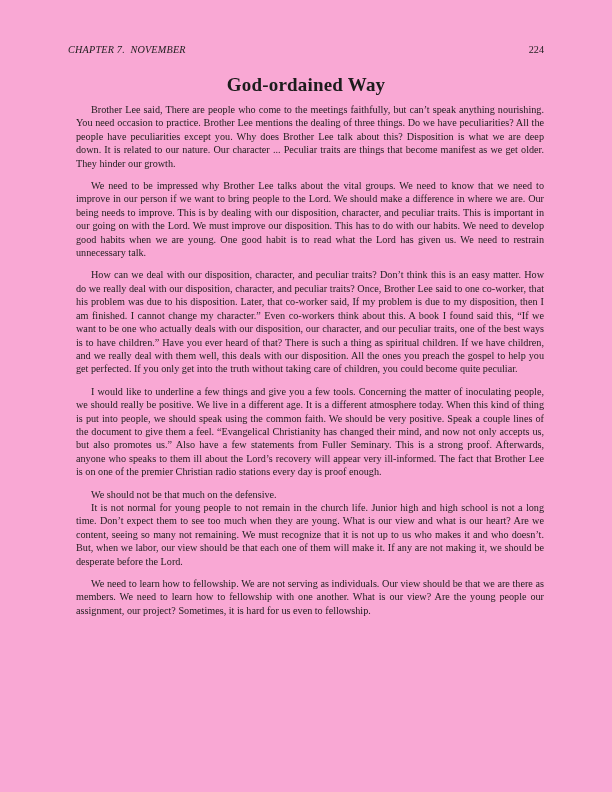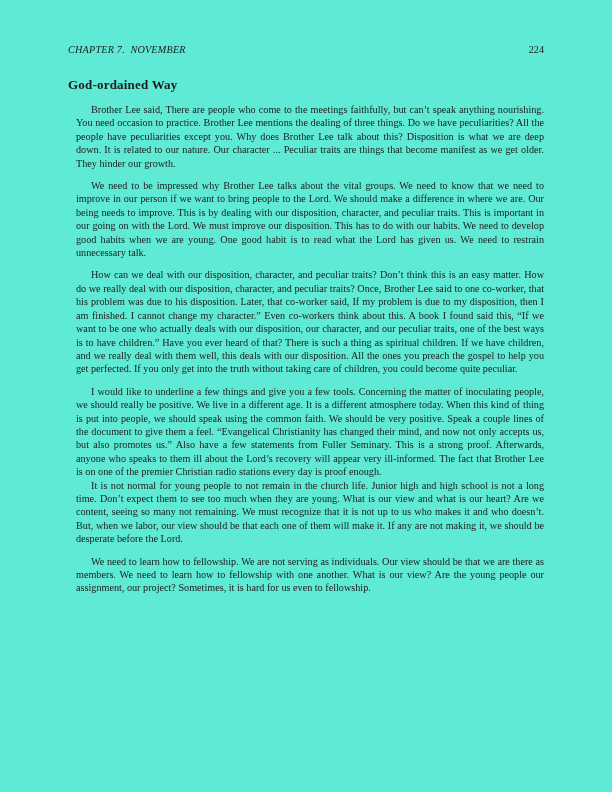--- a/index.html
+++ b/index.html
@@ -10,21 +10,21 @@
     body {
       width: 612px;
       height: 792px;
       font-family: "Liberation Serif", "DejaVu Serif", serif;
       color: #1c1c1c;
     }
     .sheet {
       position: relative;
       width: 612px;
       height: 792px;
-      background: #5eead4;
+      background: #f9a8d4;
       overflow: hidden;
     }
     .content {
       position: absolute;
       left: 68px;
       top: 44px;
       width: 476px;
     }
     .running-header {
       display: flex;
@@ -35,25 +35,26 @@
       white-space: pre;
     }
     .rh-left {
       font-style: italic;
       letter-spacing: 0.2px;
     }
     .rh-right {
       font-style: normal;
     }
     h1.section-heading {
-      font-size: 13px;
+      font-size: 19px;
       line-height: 19px;
       font-weight: bold;
       letter-spacing: 0.2px;
       margin: 19px 0 9px 0;
+      text-align: center;
     }
     h1.section-heading.second {
       margin-top: 23px;
     }
     p.body-para {
       font-size: 10.2px;
       line-height: 13.4px;
       text-align: justify;
       text-indent: 15px;
       margin: 9px 0 0 8px;
@@ -76,20 +77,21 @@
     <h1 class="section-heading">God-ordained Way</h1>
 
     <p class="body-para first">Brother Lee said, There are people who come to the meetings faithfully, but can’t speak anything nourishing. You need occasion to practice. Brother Lee mentions the dealing of three things. Do we have peculiarities? All the people have peculiarities except you. Why does Brother Lee talk about this? Disposition is what we are deep down. It is related to our nature. Our character ... Peculiar traits are things that become manifest as we get older. They hinder our growth.</p>
 
     <p class="body-para">We need to be impressed why Brother Lee talks about the vital groups. We need to know that we need to improve in our person if we want to bring people to the Lord. We should make a difference in where we are. Our being needs to improve. This is by dealing with our disposition, character, and peculiar traits. This is important in our going on with the Lord. We must improve our disposition. This has to do with our habits. We need to develop good habits when we are young. One good habit is to read what the Lord has given us. We need to restrain unnecessary talk.</p>
 
     <p class="body-para">How can we deal with our disposition, character, and peculiar traits? Don’t think this is an easy matter. How do we really deal with our disposition, character, and peculiar traits? Once, Brother Lee said to one co-worker, that his problem was due to his disposition. Later, that co-worker said, If my problem is due to my disposition, then I am finished. I cannot change my character.” Even co-workers think about this. A book I found said this, “If we want to be one who actually deals with our disposition, our character, and our peculiar traits, one of the best ways is to have children.” Have you ever heard of that? There is such a thing as spiritual children. If we have children, and we really deal with them well, this deals with our disposition. All the ones you preach the gospel to help you get perfected. If you only get into the truth without taking care of children, you could become quite peculiar.</p>
 
     <p class="body-para">I would like to underline a few things and give you a few tools. Concerning the matter of inoculating people, we should really be positive. We live in a different age. It is a different atmosphere today. When this kind of thing is put into people, we should speak using the common faith. We should be very positive. Speak a couple lines of the document to give them a feel. “Evangelical Christianity has changed their mind, and now not only accepts us, but also promotes us.” Also have a few statements from Fuller Seminary. This is a strong proof. Afterwards, anyone who speaks to them ill about the Lord’s recovery will appear very ill-informed. The fact that Brother Lee is on one of the premier Christian radio stations every day is proof enough.</p>
 
+    <p class="body-para">We should not be that much on the defensive.</p>
 
 
     <p class="body-para first">It is not normal for young people to not remain in the church life. Junior high and high school is not a long time. Don’t expect them to see too much when they are young. What is our view and what is our heart? Are we content, seeing so many not remaining. We must recognize that it is not up to us who makes it and who doesn’t. But, when we labor, our view should be that each one of them will make it. If any are not making it, we should be desperate before the Lord.</p>
 
 
     <p class="body-para">We need to learn how to fellowship. We are not serving as individuals. Our view should be that we are there as members. We need to learn how to fellowship with one another. What is our view? Are the young people our assignment, our project? Sometimes, it is hard for us even to fellowship.</p>
 
   </div>
 </div>
 

